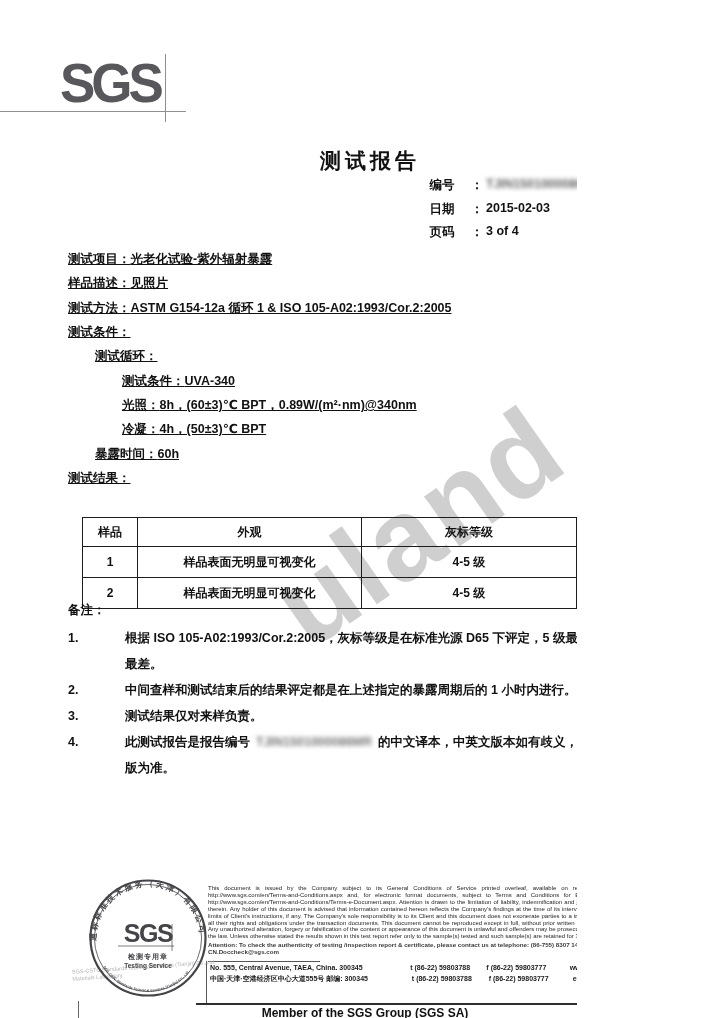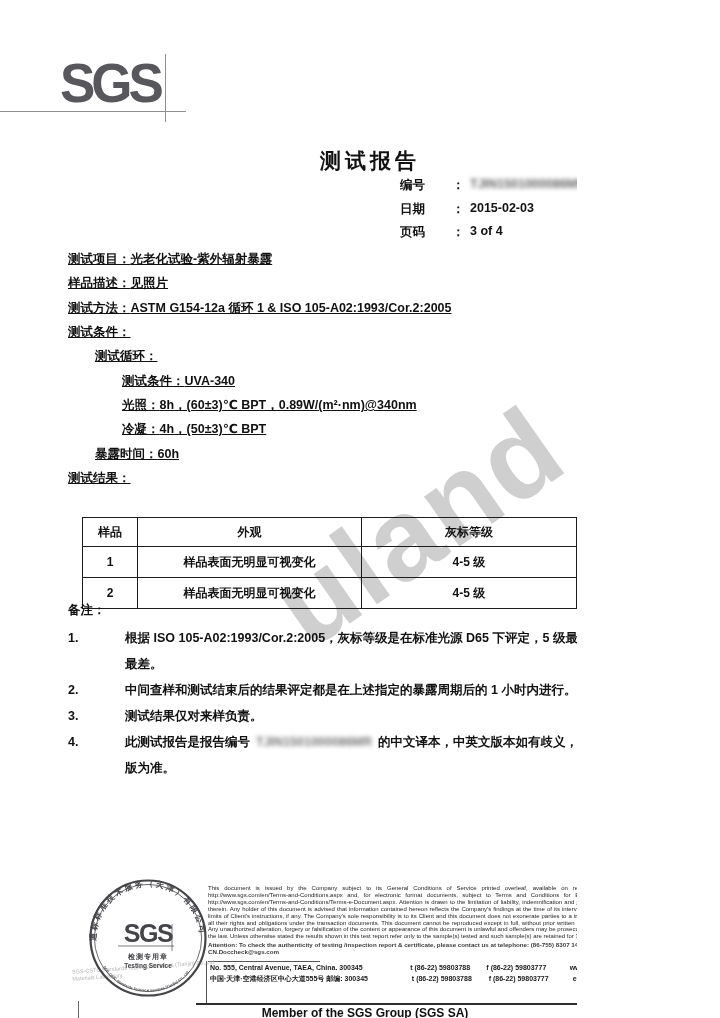--- a/index.html
+++ b/index.html
@@ -9,21 +9,21 @@
 
   
   .logo-hline{left:0;top:111px;width:186px;height:1px;background:#8f8f8f;}
   .logo-vline{left:165px;top:54px;width:1px;height:68px;background:#8f8f8f;}
   .logo-text{left:60px;top:56px;font-size:53px;font-weight:900;color:#58585c;
              letter-spacing:-4px;line-height:1;transform:scaleY(1.04);}
 
   
   .title{left:0;top:147px;width:740px;text-align:center;font-size:21px;font-weight:bold;
          letter-spacing:4px;}
-  .meta{left:400px;top:177px;font-size:12.5px;font-weight:bold;}
+  .meta{left:416px;top:177px;font-size:12.5px;font-weight:bold;text-align:center;}
   .meta-row{display:flex;height:23.7px;align-items:flex-start;}
   .meta-label{width:52px;}
   .meta-colon{width:18px;}
   .blur{filter:blur(2px);color:#666;}
 
   
   .body-block{left:68px;top:247px;width:580px;font-size:12.5px;font-weight:bold;}
   .bline{line-height:24.35px;white-space:nowrap;text-decoration:underline;}
   .ind1{padding-left:27px;}
   .ind2{padding-left:54px;}

